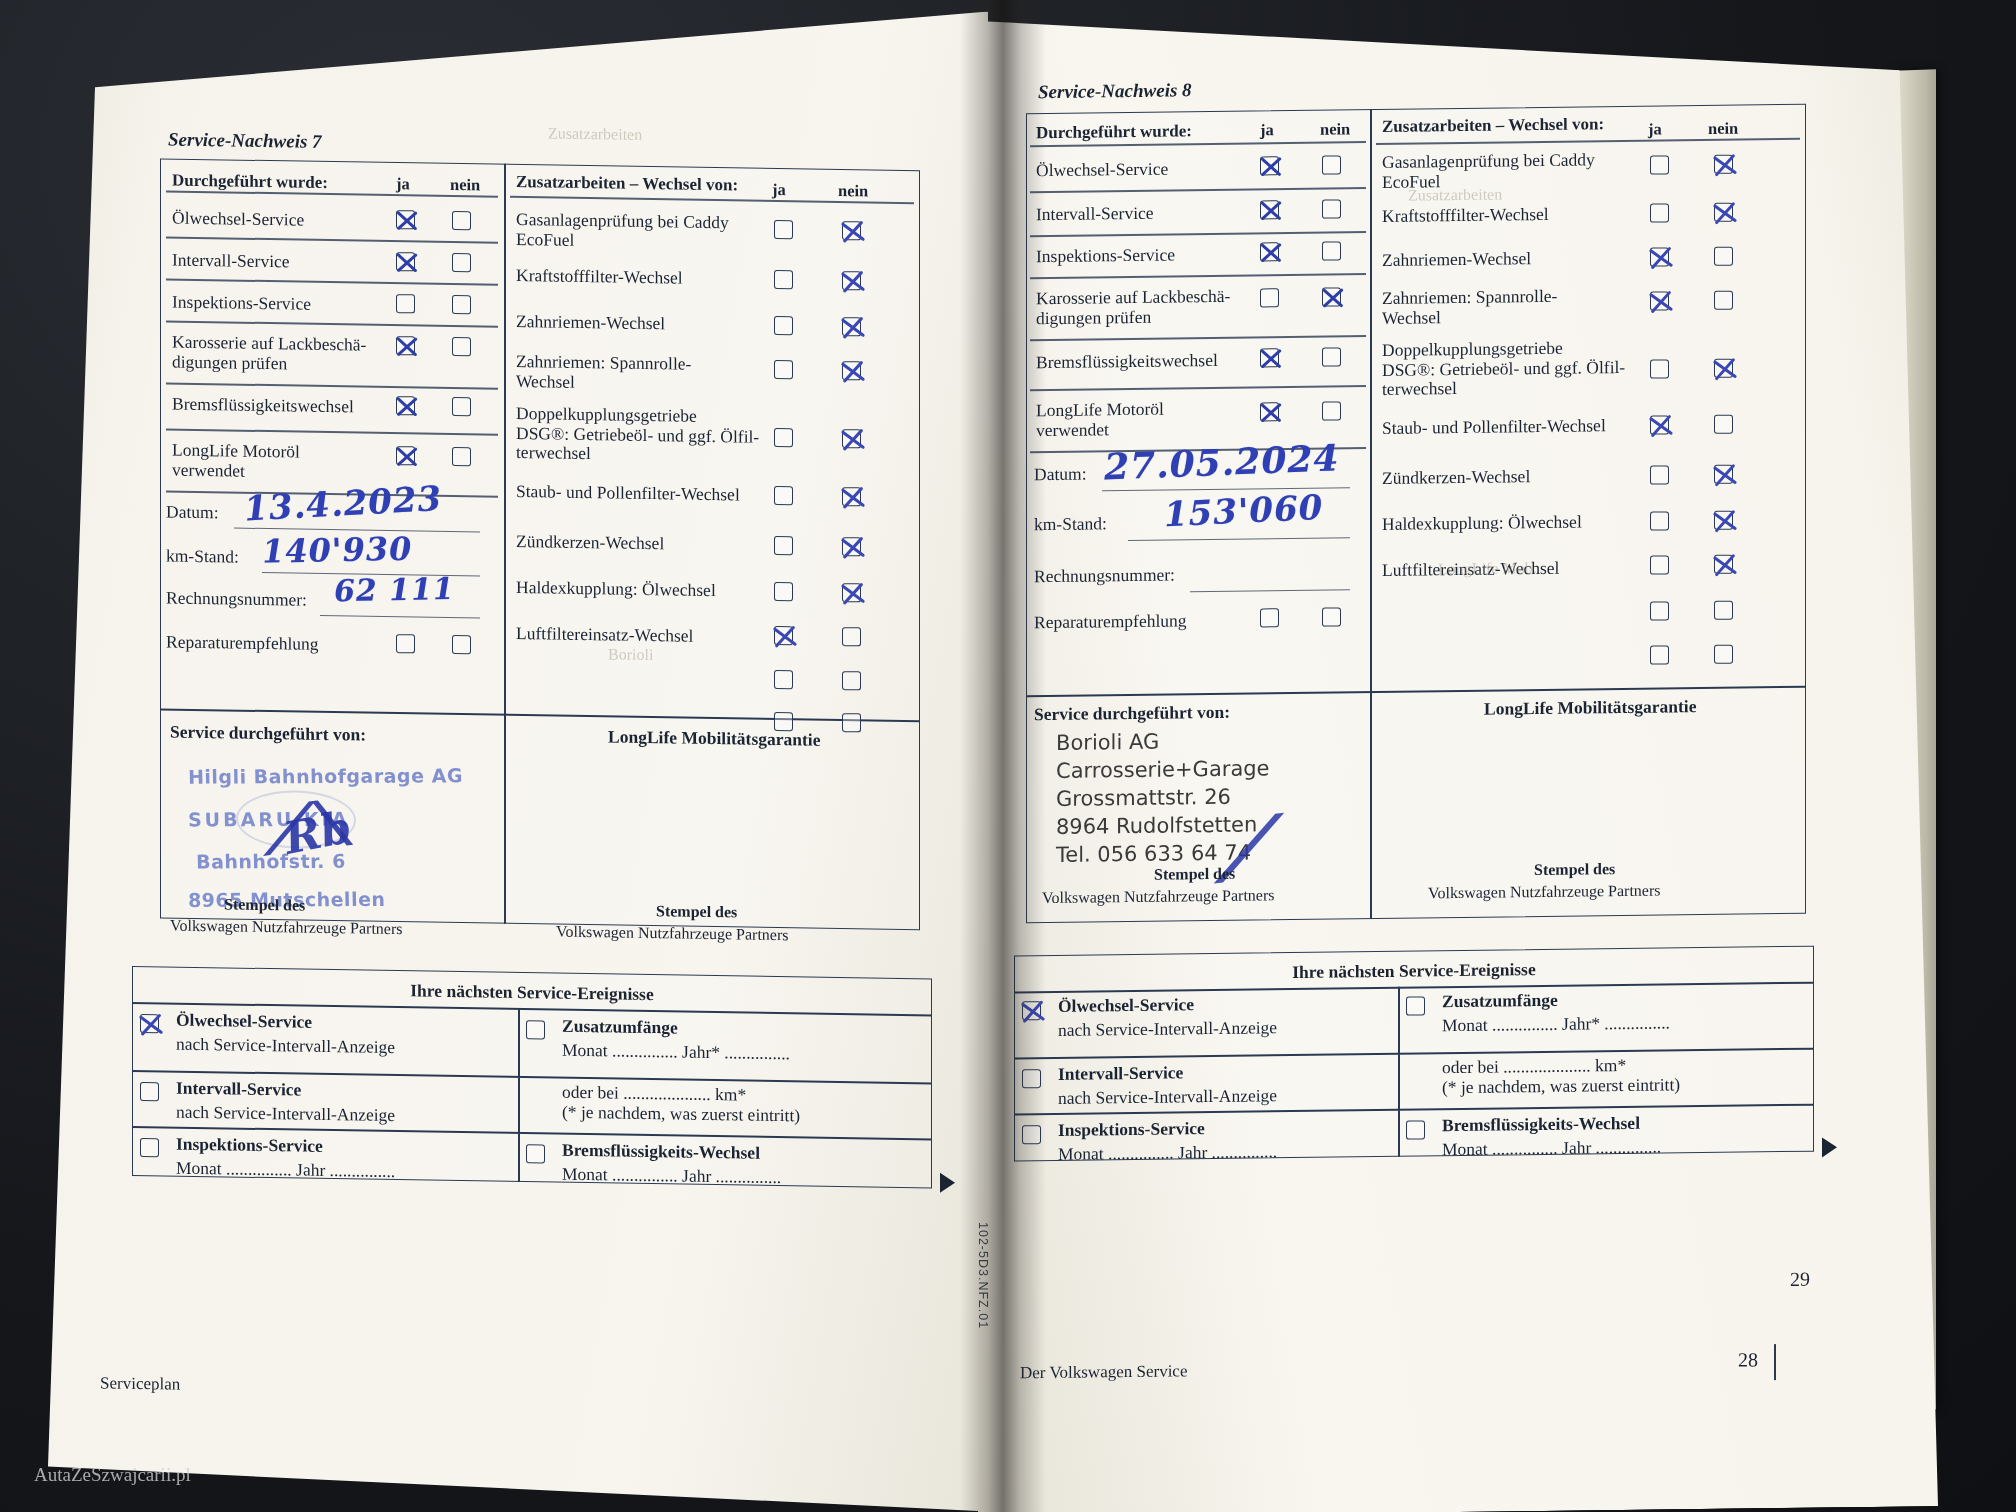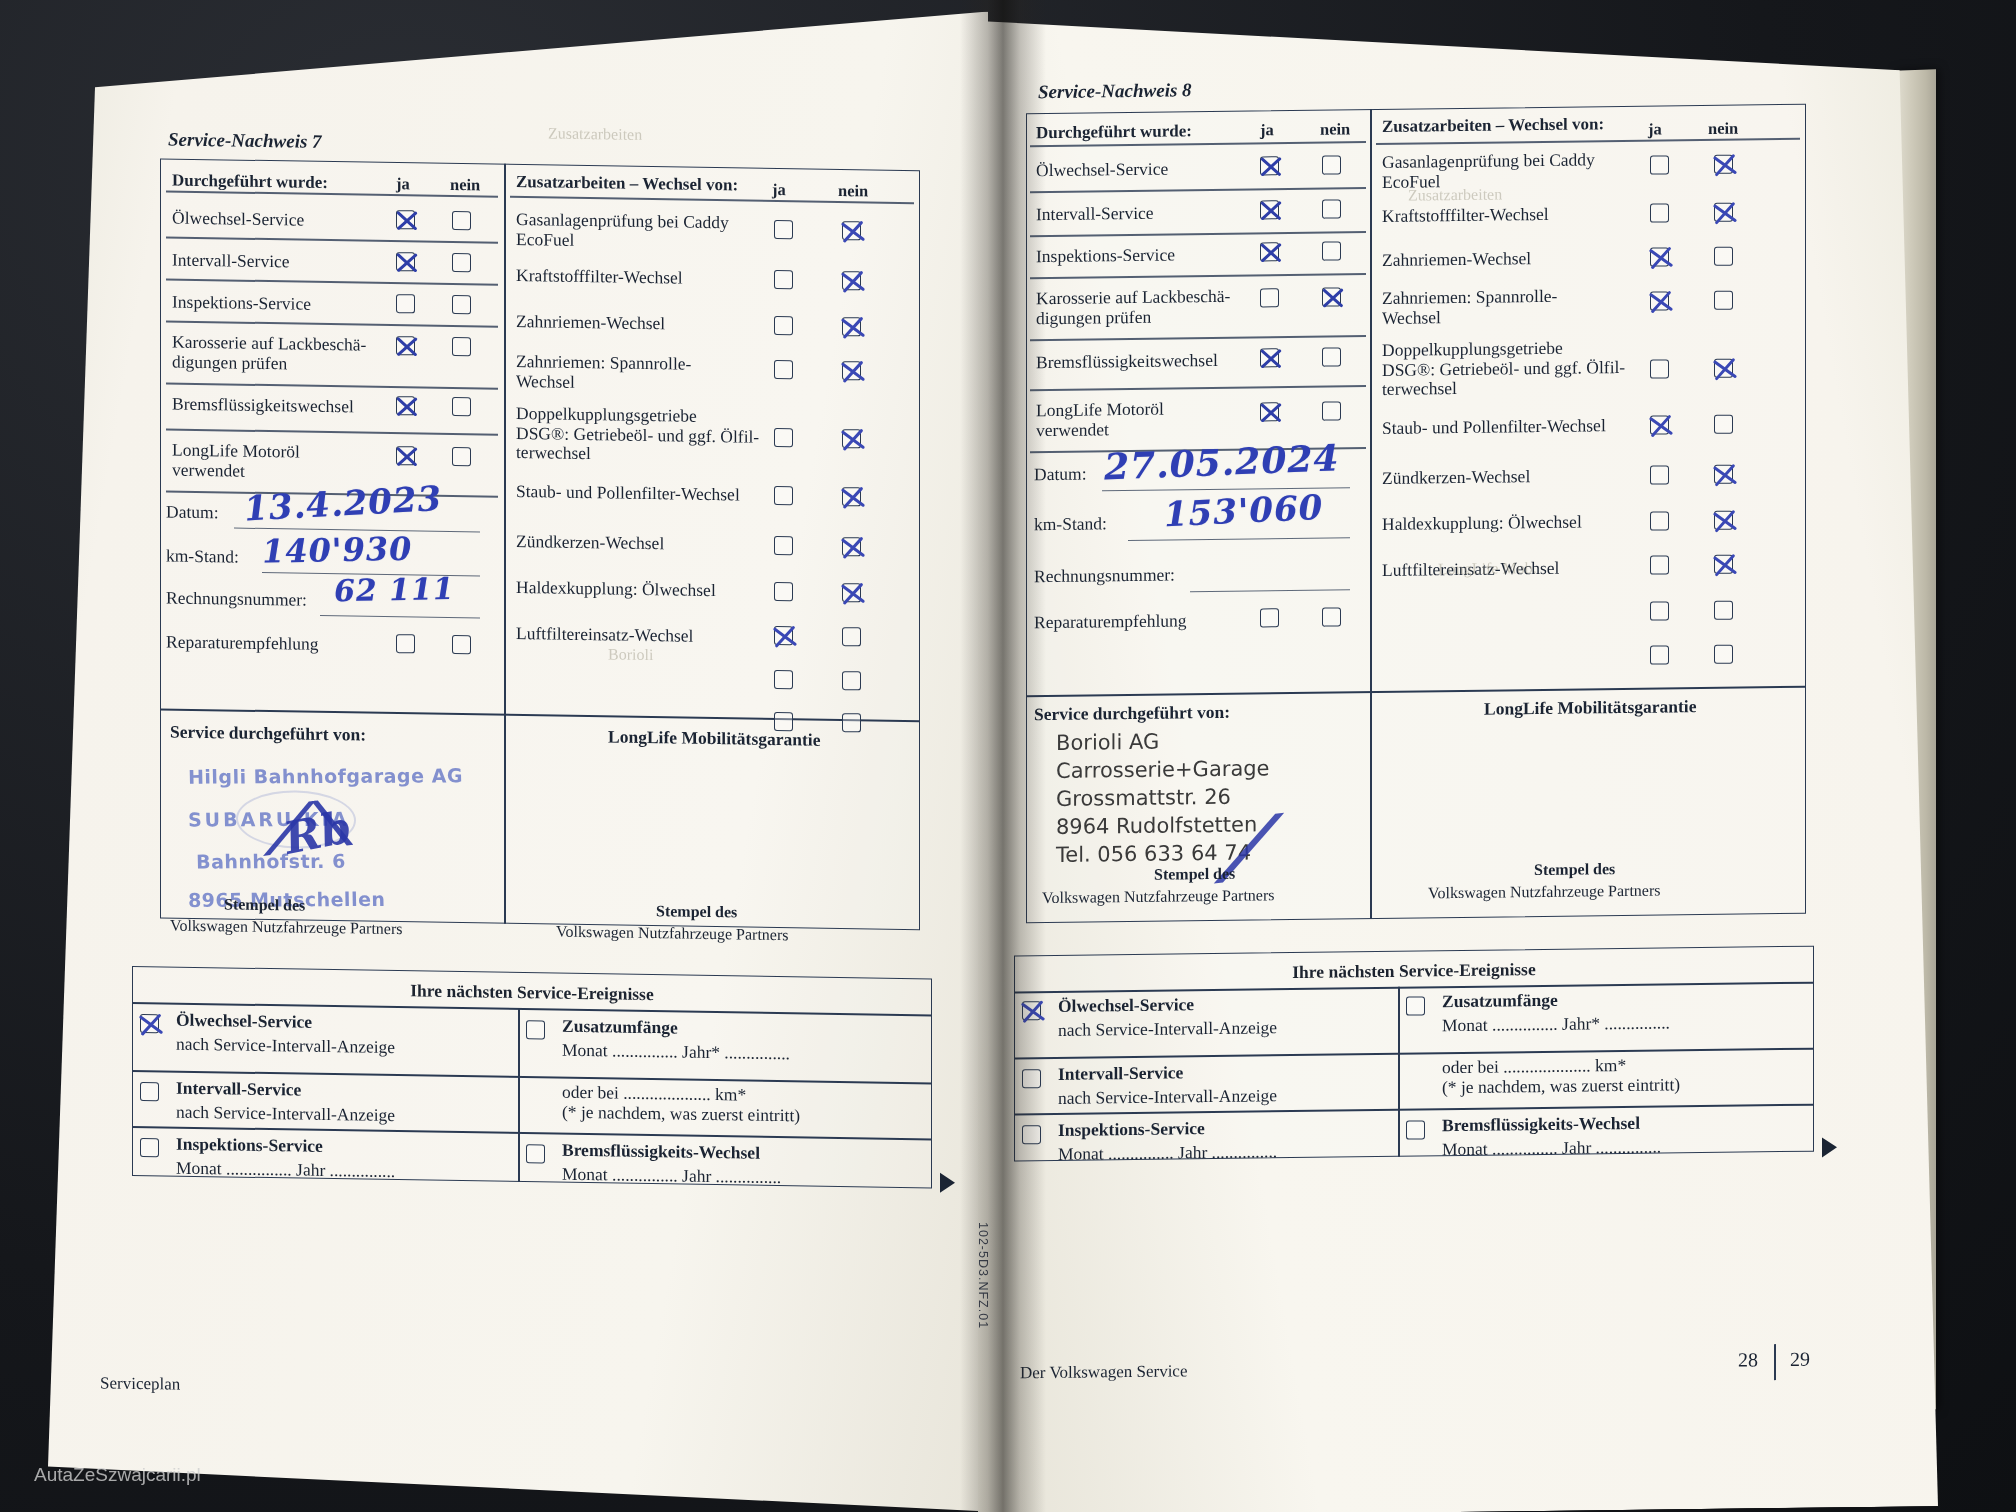--- a/index.html
+++ b/index.html
@@ -163,21 +163,21 @@
   .spinecode {
     position:absolute;
     font-size:12.5px; color:#3a4252;
     font-family:"Liberation Sans", sans-serif;
     transform:rotate(90deg);
     transform-origin:left top;
     letter-spacing:1px;
   }
   .wm {
     position:absolute;
-    font-family:Liberation Sans, sans-serif;
+    font-family:Liberation Serif, serif;
     font-size:19px; color:#cfcfcf; opacity:.8;
   }
   .arrowr {
     position:absolute;
     width:0;height:0;
     border-left:15px solid #1b2433;
     border-top:10px solid transparent;
     border-bottom:10px solid transparent;
   }
   .bleed {
@@ -521,21 +521,21 @@
 
       <div class="cb" style="left:428px; top:1120px;"></div>
       <div class="lbl b" style="left:464px; top:1116px;">Bremsflüssigkeits-Wechsel</div>
       <div class="lbl" style="left:464px; top:1140px;">Monat ............... Jahr ...............</div>
 
       <div class="arrowr" style="left:844px; top:1142px;"></div>
 
       <div class="footer" style="left:42px; top:1358px;">Der Volkswagen Service</div>
       <div class="pageno" style="left:760px; top:1352px;">28</div>
       <div class="vline" style="left:796px; top:1348px; height:36px;"></div>
-      <div class="pageno" style="left:812px; top:1352px;">29</div>
+      <div class="pageno" style="left:812px; top:1272px;">29</div>
     </div>
   </div>
 
   <div id="gutter"></div>
 
   <div class="spinecode" style="left:942px; top:1222px;">102-5D3.NFZ.01</div>
 </div>
 
 <div class="wm" style="left:34px; top:1464px;">AutaZeSzwajcarii.pl</div>
 

